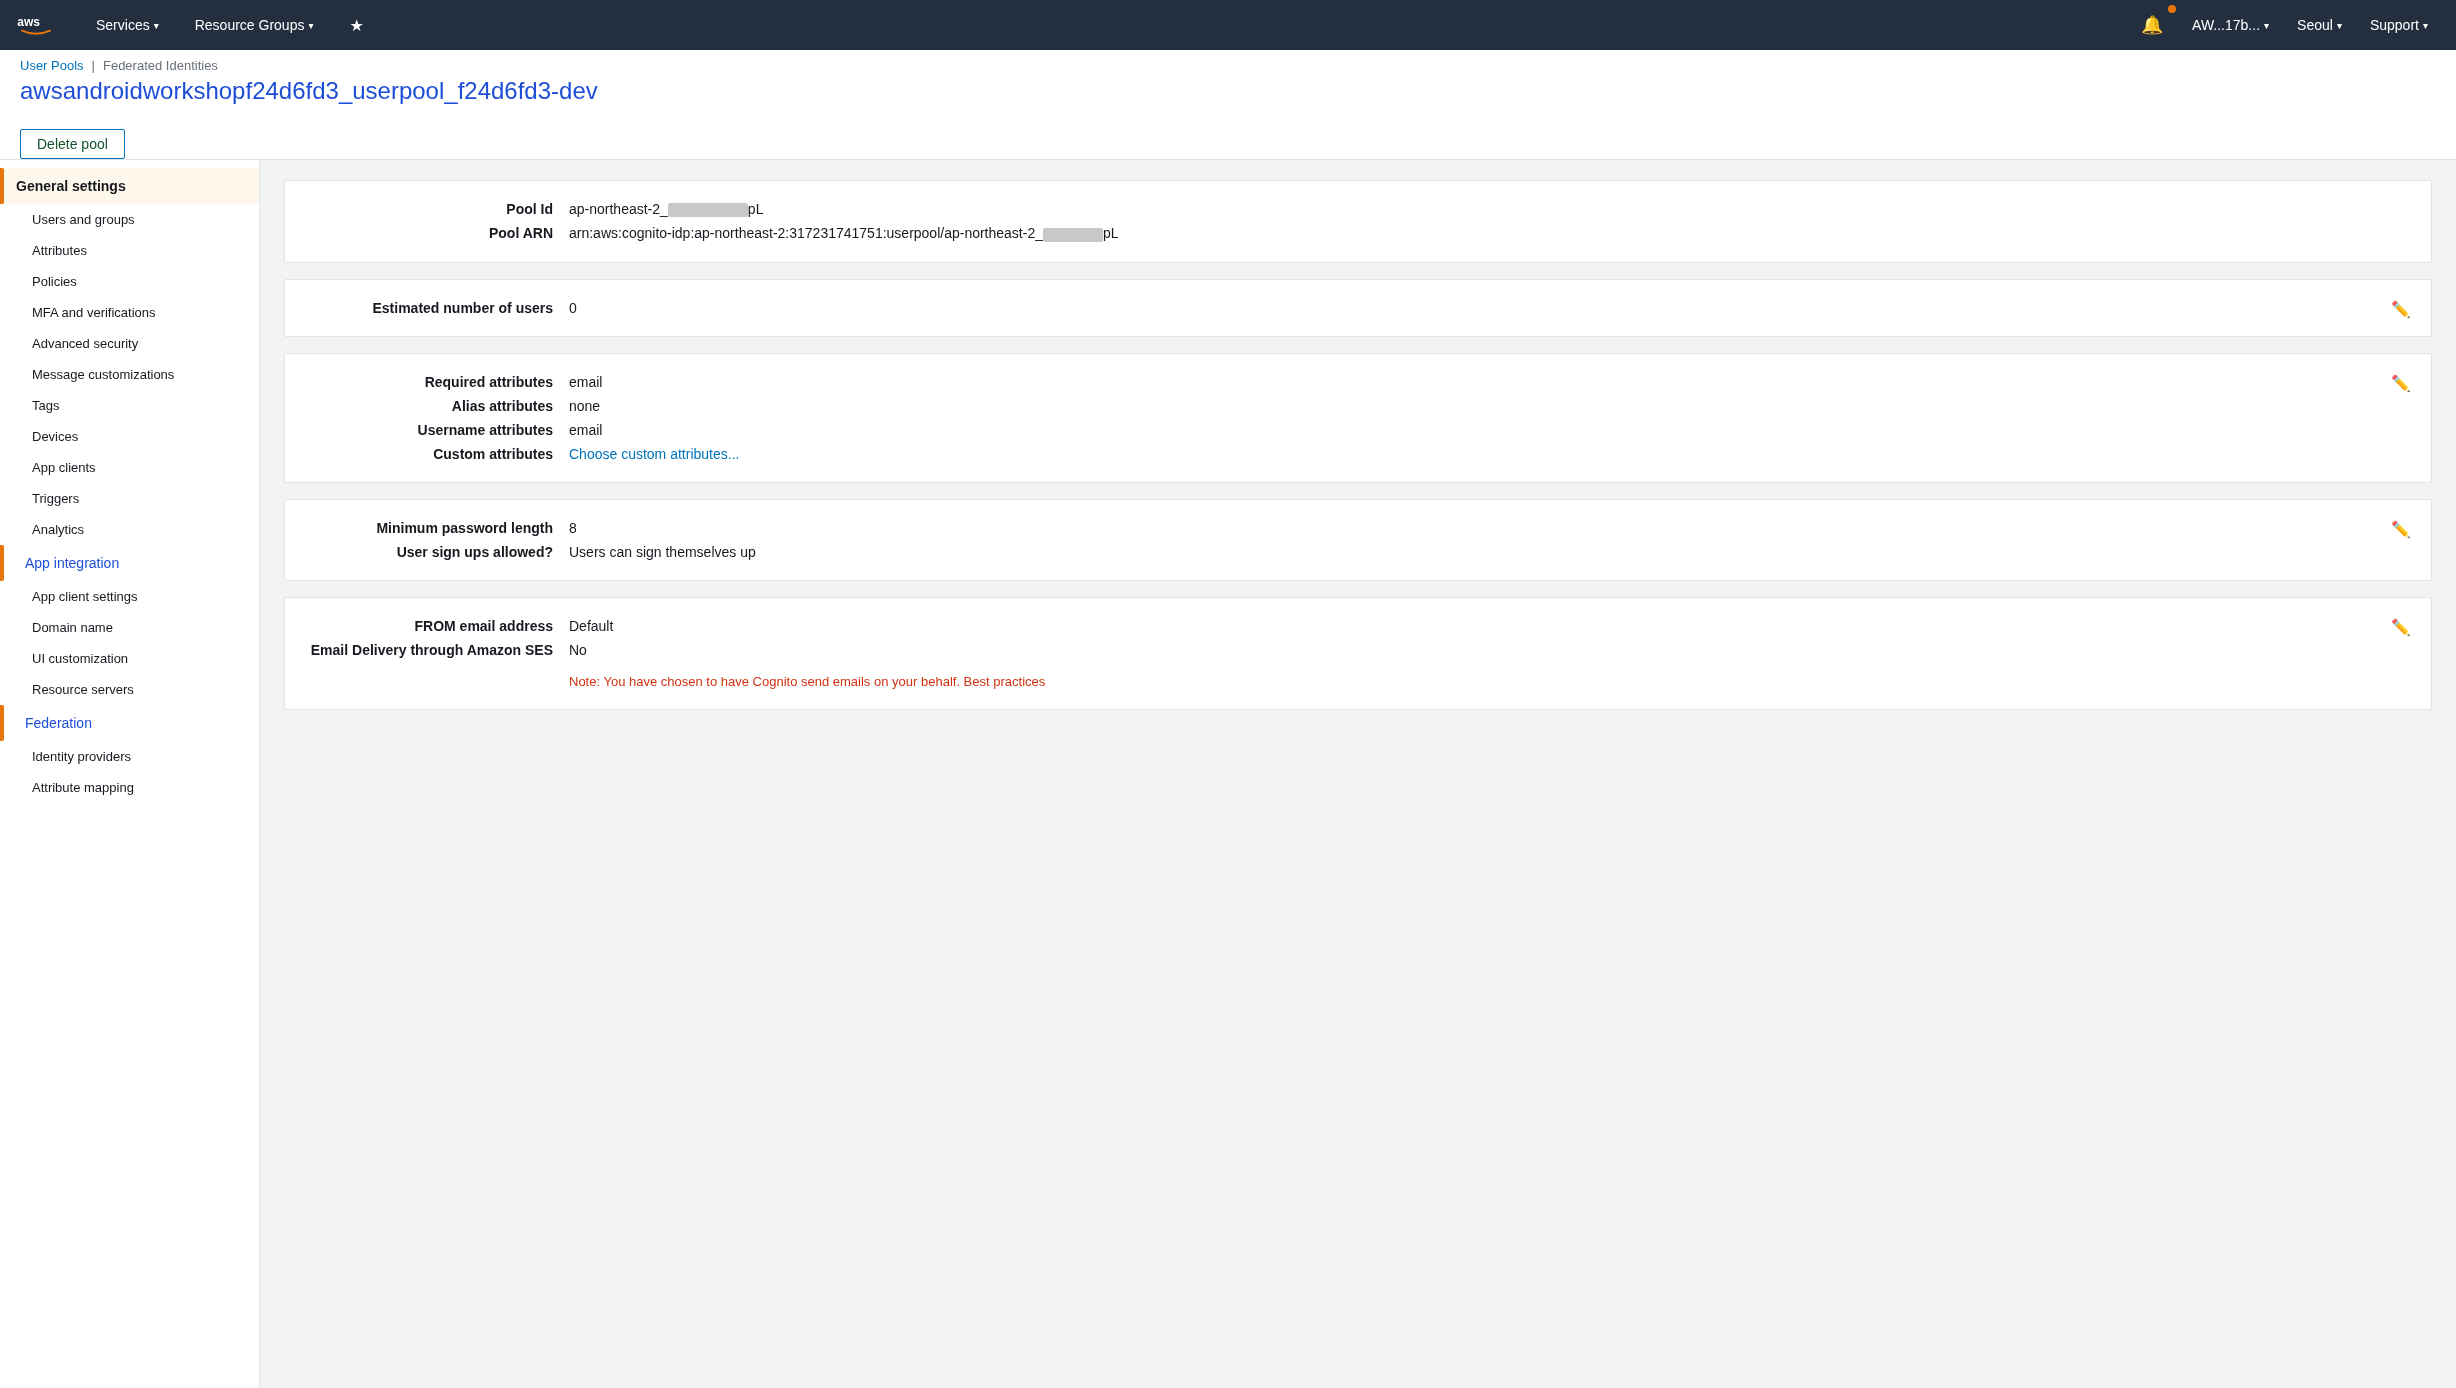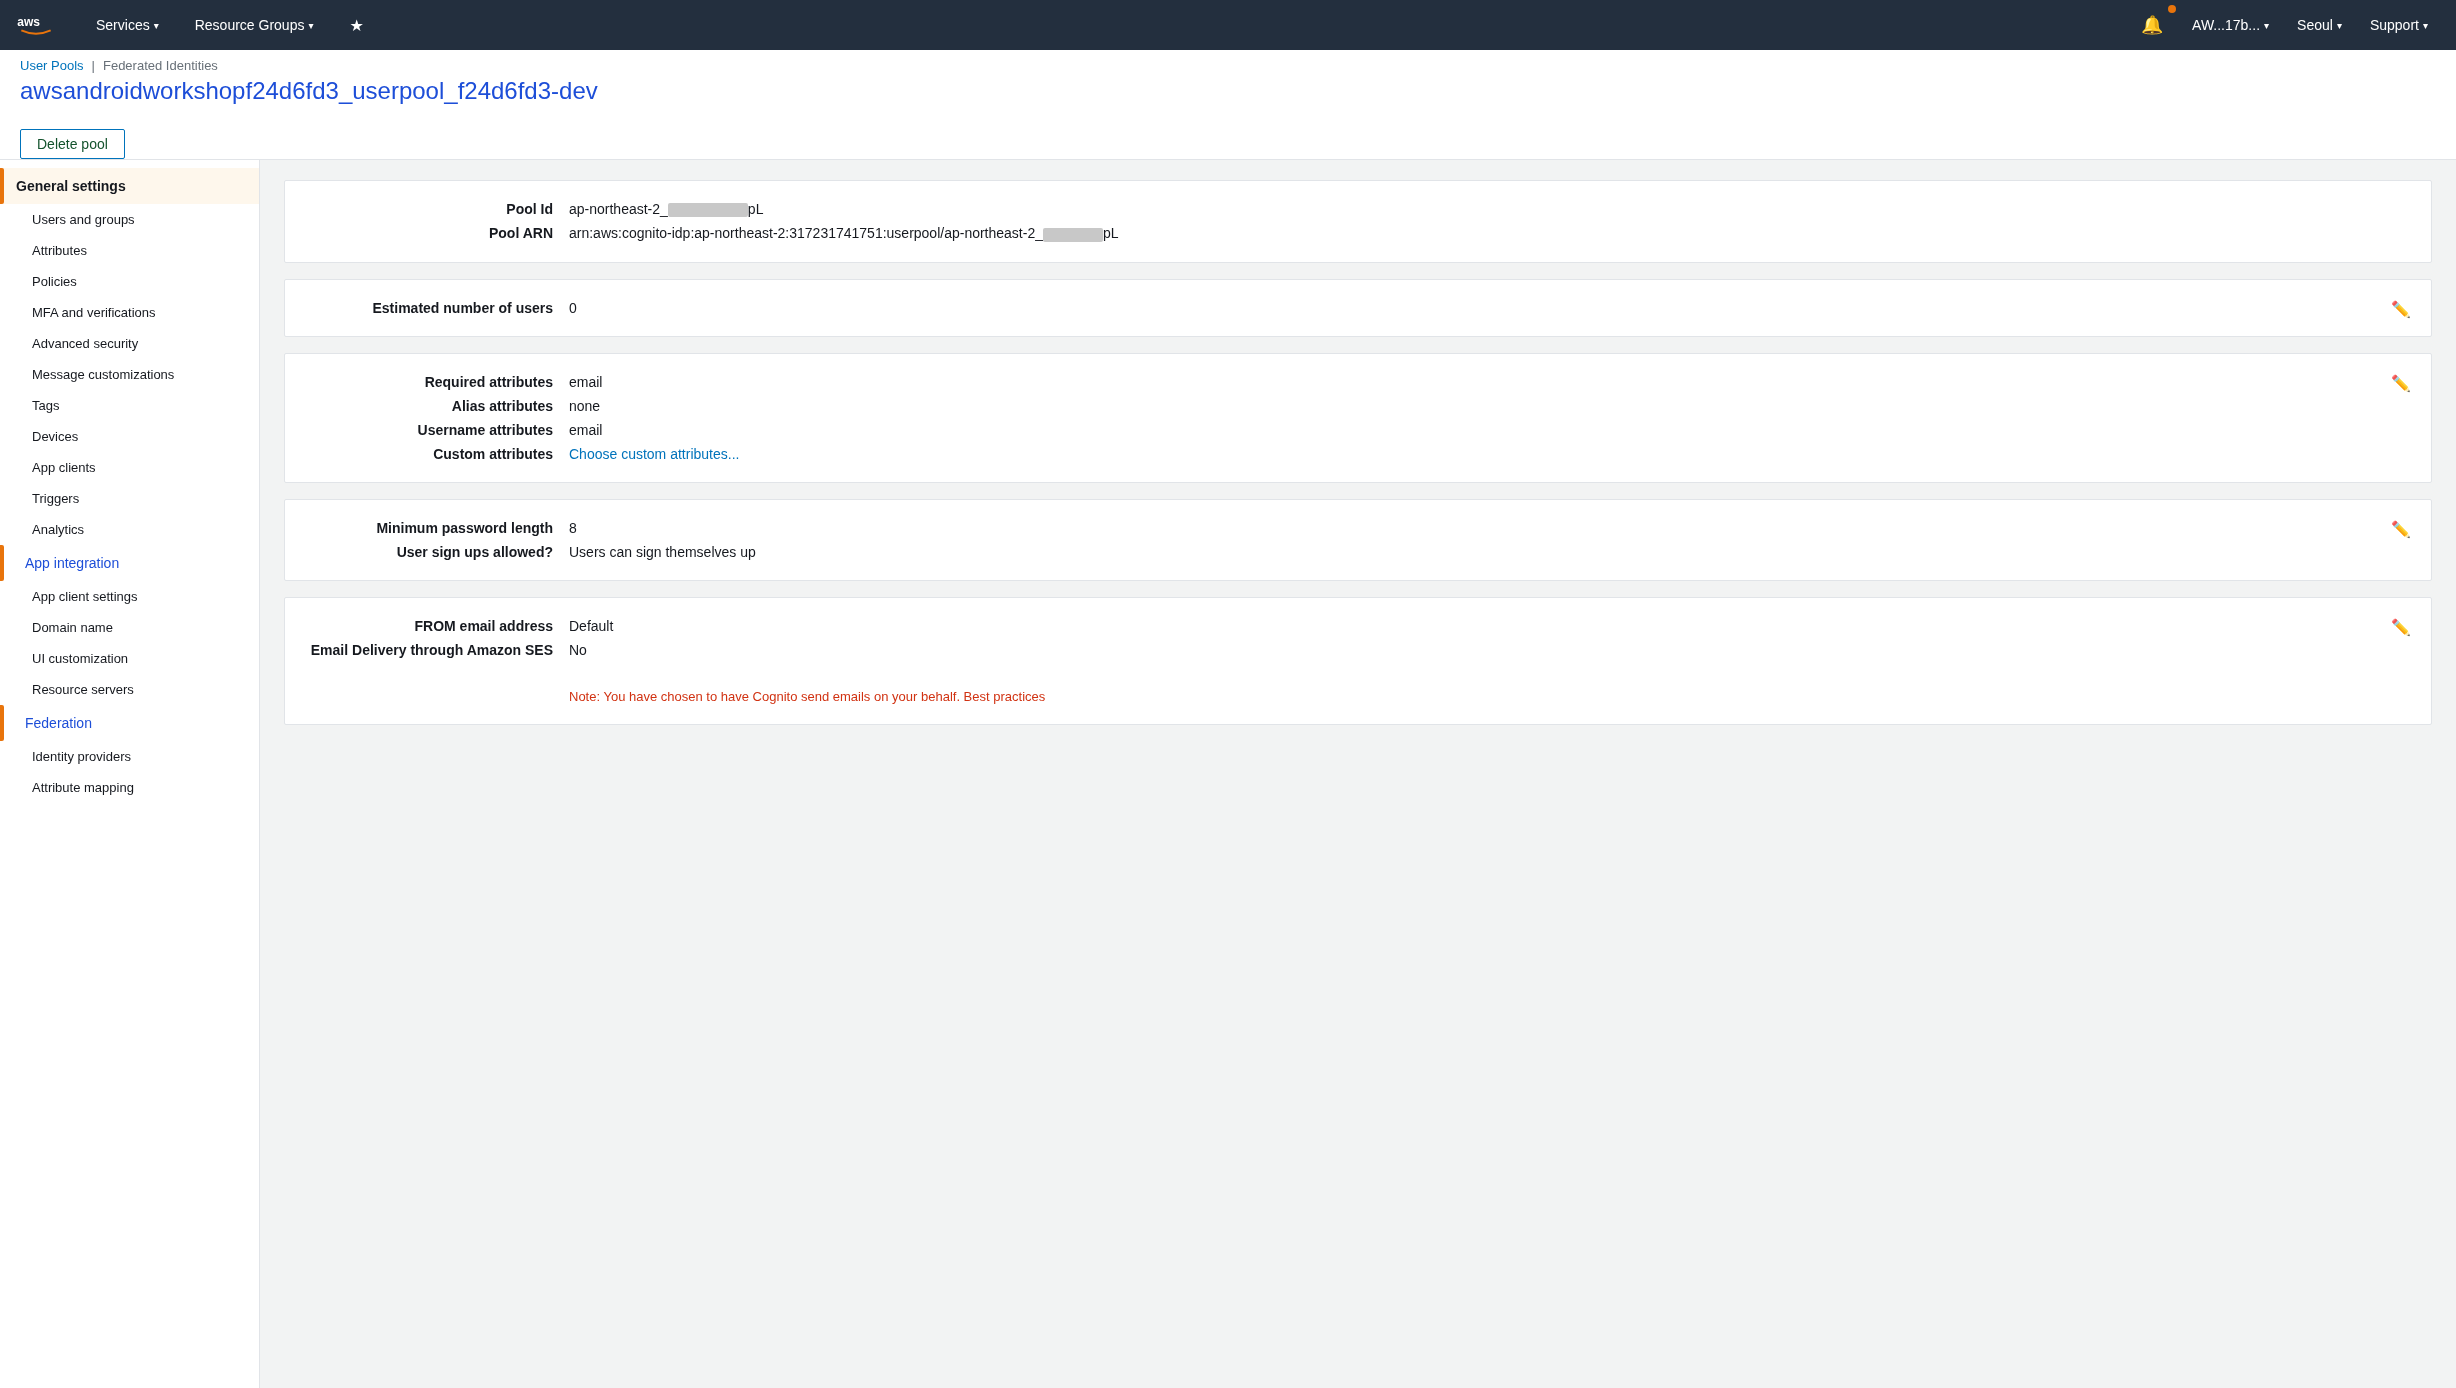--- a/index.html
+++ b/index.html
@@ -198,21 +198,21 @@
       display: inline-block;
       background: #c8c8c8;
       width: 80px;
       height: 14px;
       vertical-align: middle;
       border-radius: 2px;
     }
     .note-text {
       color: #d13212;
       font-size: 13px;
-      margin-top: 23px;
+      margin-top: 8px;
     }
   </style>
 </head>
 <body>
 
 <nav class="top-nav">
   <div class="aws-logo">
     <svg class="aws-logo-svg" viewBox="0 0 60 36" fill="none" xmlns="http://www.w3.org/2000/svg">
       <text x="2" y="20" font-size="18" font-weight="bold" fill="white" font-family="Arial">aws</text>
       <path d="M8 26 Q30 36 52 26" stroke="#e8740c" stroke-width="3" fill="none"></path>

